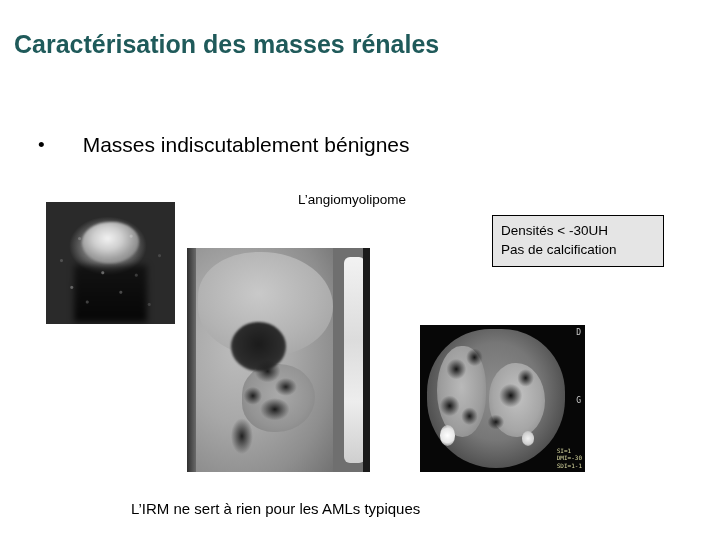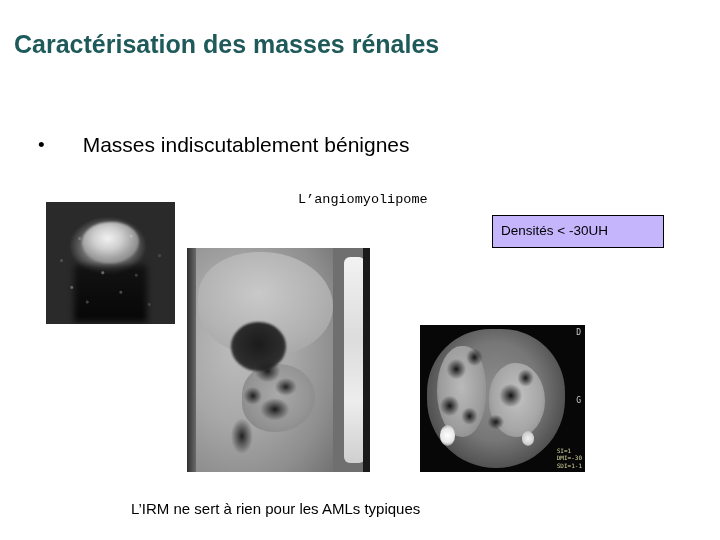--- a/index.html
+++ b/index.html
@@ -56,39 +56,38 @@
     line-height: 1.15;
     margin-left: 24px;
   }
 
   .caption-top {
     position: absolute;
     left: 298px;
     top: 192px;
     font-size: 13.5px;
     color: #000000;
-    font-family: Liberation Mono, monospace;
   }
 
   .caption-bottom {
     position: absolute;
     left: 131px;
     top: 500px;
     font-size: 15px;
     color: #000000;
   }
 
   .info-box {
     position: absolute;
     left: 492px;
     top: 215px;
     width: 172px;
     padding: 5px 8px 7px 8px;
     border: 1px solid #000000;
-    background: #c4b5fd;
+    background: #e5e5e5;
     box-sizing: border-box;
   }
   .info-box div {
     font-size: 13.5px;
     color: #000000;
     line-height: 1.42;
     white-space: nowrap;
   }
 
   
@@ -351,17 +350,18 @@
     <div class="corner-letter mr">G</div>
     <div class="scan-overlay">
       <div>SI=1</div>
       <div>DMI=-30</div>
       <div>SDI=1-1</div>
     </div>
   </div>
 
   <div class="info-box">
     <div>Densités &lt; -30UH</div>
+    <div>Pas de calcification</div>
   </div>
 
   <div class="caption-bottom">L’IRM ne sert à rien pour les AMLs typiques</div>
 
 </div>
 
 </body></html>

